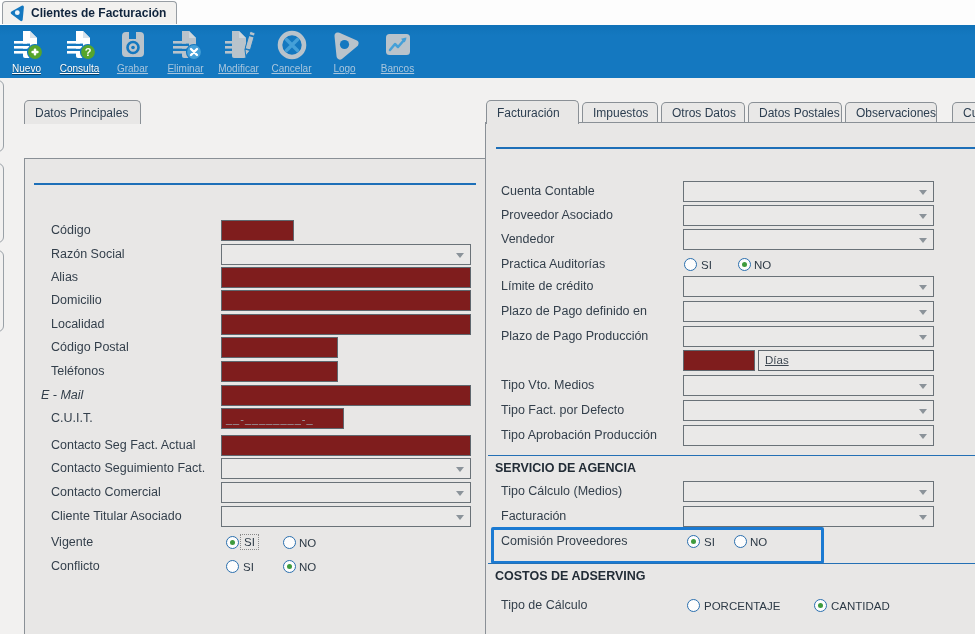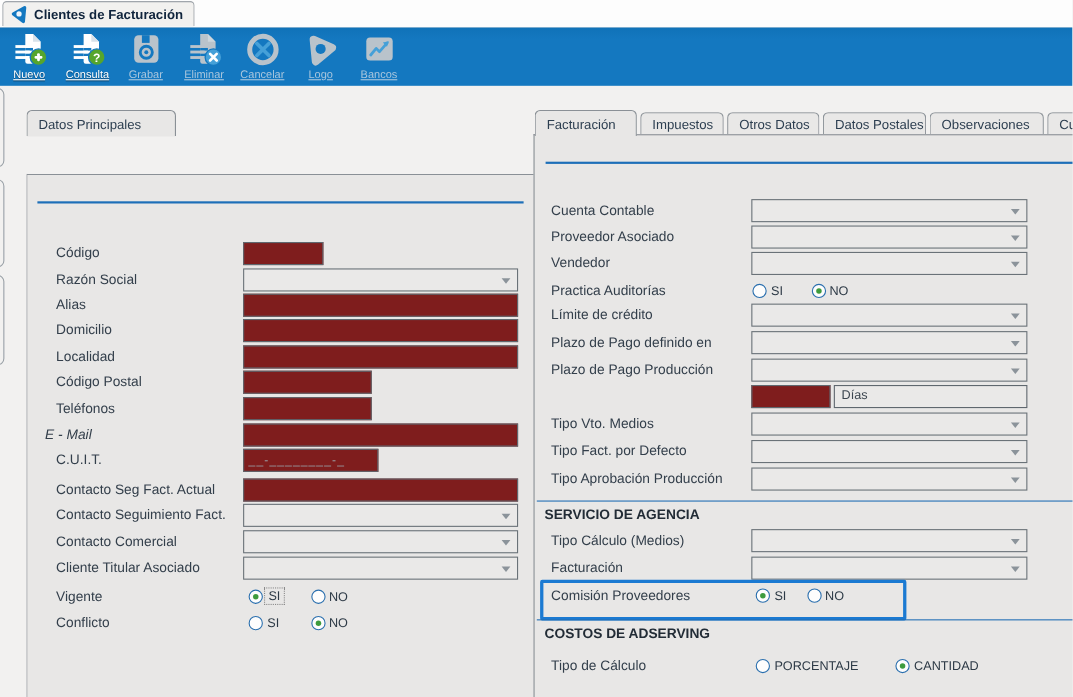--- a/index.html
+++ b/index.html
@@ -133,20 +133,37 @@
         <rect x="4" y="13" width="13" height="2.6" fill="#b9c3cb"></rect>
         <rect x="4" y="18" width="13" height="2.6" fill="#b9c3cb"></rect>
         <rect x="4" y="23" width="13" height="2.6" fill="#b9c3cb"></rect>
         <circle cx="25" cy="24" r="7.5" fill="#45a0d8" stroke="#1478c0" stroke-width="1.2"></circle>
         <path d="M22 21 L28 27 M28 21 L22 27" stroke="#fff" stroke-width="2.4" stroke-linecap="round"></path>
       </svg>
     </span>
     <span class="tlabel">Eliminar</span>
   </div>
 
+  <div class="tbtn disabled">
+    <span class="ticon">
+      <svg width="34" height="34" viewBox="0 0 34 34">
+        <path d="M10 3 H17 L24 10 V28 Q24 30 22 30 H12 Q10 30 10 28 Z" fill="#b9c3cb"></path>
+        <path d="M17 3 V10 H24 Z" fill="#cdd6dc"></path>
+        <rect x="3" y="13" width="11" height="2.6" fill="#b9c3cb"></rect>
+        <rect x="3" y="18" width="11" height="2.6" fill="#b9c3cb"></rect>
+        <rect x="3" y="23" width="11" height="2.6" fill="#b9c3cb"></rect>
+        <g transform="rotate(16 27 16)">
+          <rect x="24.5" y="3.5" width="5.5" height="18" rx="1.2" fill="#b9c3cb" stroke="#1478c0" stroke-width="1"></rect>
+          <rect x="24.5" y="6.5" width="5.5" height="2" fill="#1478c0"></rect>
+          <path d="M24.5 22 l2.75 6.5 2.75 -6.5 z" fill="#b9c3cb" stroke="#1478c0" stroke-width="1"></path>
+        </g>
+      </svg>
+    </span>
+    <span class="tlabel">Modificar</span>
+  </div>
 
   <div class="tbtn disabled">
     <span class="ticon">
       <svg width="34" height="34" viewBox="0 0 34 34">
         <circle cx="17" cy="17" r="12" fill="none" stroke="#b9c3cb" stroke-width="4.6"></circle>
         <path d="M11.5 11.5 L22.5 22.5 M22.5 11.5 L11.5 22.5" stroke="#45a0d8" stroke-width="3.4" stroke-linecap="round"></path>
       </svg>
     </span>
     <span class="tlabel">Cancelar</span>
   </div>
@@ -171,21 +188,21 @@
     </span>
     <span class="tlabel">Bancos</span>
   </div>
 
 </div>
 
 <div class="frag" style="top:80px;height:72px;"></div>
 <div class="frag" style="top:163px;height:80px;"></div>
 <div class="frag" style="top:250px;height:82px;"></div>
 
-<div class="ptab active" style="left:24px;top:100px;width:136px;height:24px;">
+<div class="ptab active" style="left:24px;top:100px;width:117px;height:24px;">
   <span>Datos Principales</span>
 </div>
 
 <div class="panel left">
   <div class="blueline" style="left:9px;top:24px;width:442px;"></div>
 
   <span class="flabel" style="left:26px;top:64px;">Código</span>
   <div class="inp" style="left:196px;top:61px;width:73px;"></div>
 
   <span class="flabel" style="left:26px;top:88px;">Razón Social</span>
@@ -246,21 +263,21 @@
 </div>
 <div class="ptab" style="left:582px;top:102px;width:76px;height:20px;">
   <span>Impuestos</span>
 </div>
 <div class="ptab" style="left:661px;top:102px;width:84px;height:20px;">
   <span>Otros Datos</span>
 </div>
 <div class="ptab" style="left:748px;top:102px;width:94px;height:20px;">
   <span>Datos Postales</span>
 </div>
-<div class="ptab" style="left:845px;top:102px;width:104px;height:20px;">
+<div class="ptab" style="left:845px;top:102px;width:92px;height:20px;">
   <span>Observaciones</span>
 </div>
 <div class="ptab" style="left:952px;top:102px;width:40px;height:20px;">
   <span>Cue</span>
 </div>
 
 <div class="panel right">
   <div class="blueline" style="left:10px;top:24px;width:480px;"></div>
 
   <span class="flabel" style="left:15px;top:61px;">Cuenta Contable</span>
@@ -283,21 +300,21 @@
   <span class="flabel" style="left:15px;top:156px;">Límite de crédito</span>
   <div class="sel" style="left:197px;top:153px;width:251px;"><span></span></div>
 
   <span class="flabel" style="left:15px;top:181px;">Plazo de Pago definido en</span>
   <div class="sel" style="left:197px;top:178px;width:251px;"><span></span></div>
 
   <span class="flabel" style="left:15px;top:206px;">Plazo de Pago Producción</span>
   <div class="sel" style="left:197px;top:203px;width:251px;"><span></span></div>
 
   <div class="inp" style="left:197px;top:227px;width:72px;"></div>
-  <div class="unitbox" style="left:272px;top:227px;width:176px;">
+  <div class="unitbox" style="left:272px;top:227px;width:176px;text-decoration:underline;">
     <span>Días</span>
   </div>
 
   <span class="flabel" style="left:15px;top:255px;">Tipo Vto. Medios</span>
   <div class="sel" style="left:197px;top:252px;width:251px;"><span></span></div>
 
   <span class="flabel" style="left:15px;top:280px;">Tipo Fact. por Defecto</span>
   <div class="sel" style="left:197px;top:277px;width:251px;"><span></span></div>
 
   <span class="flabel" style="left:15px;top:305px;">Tipo Aprobación Producción</span>

